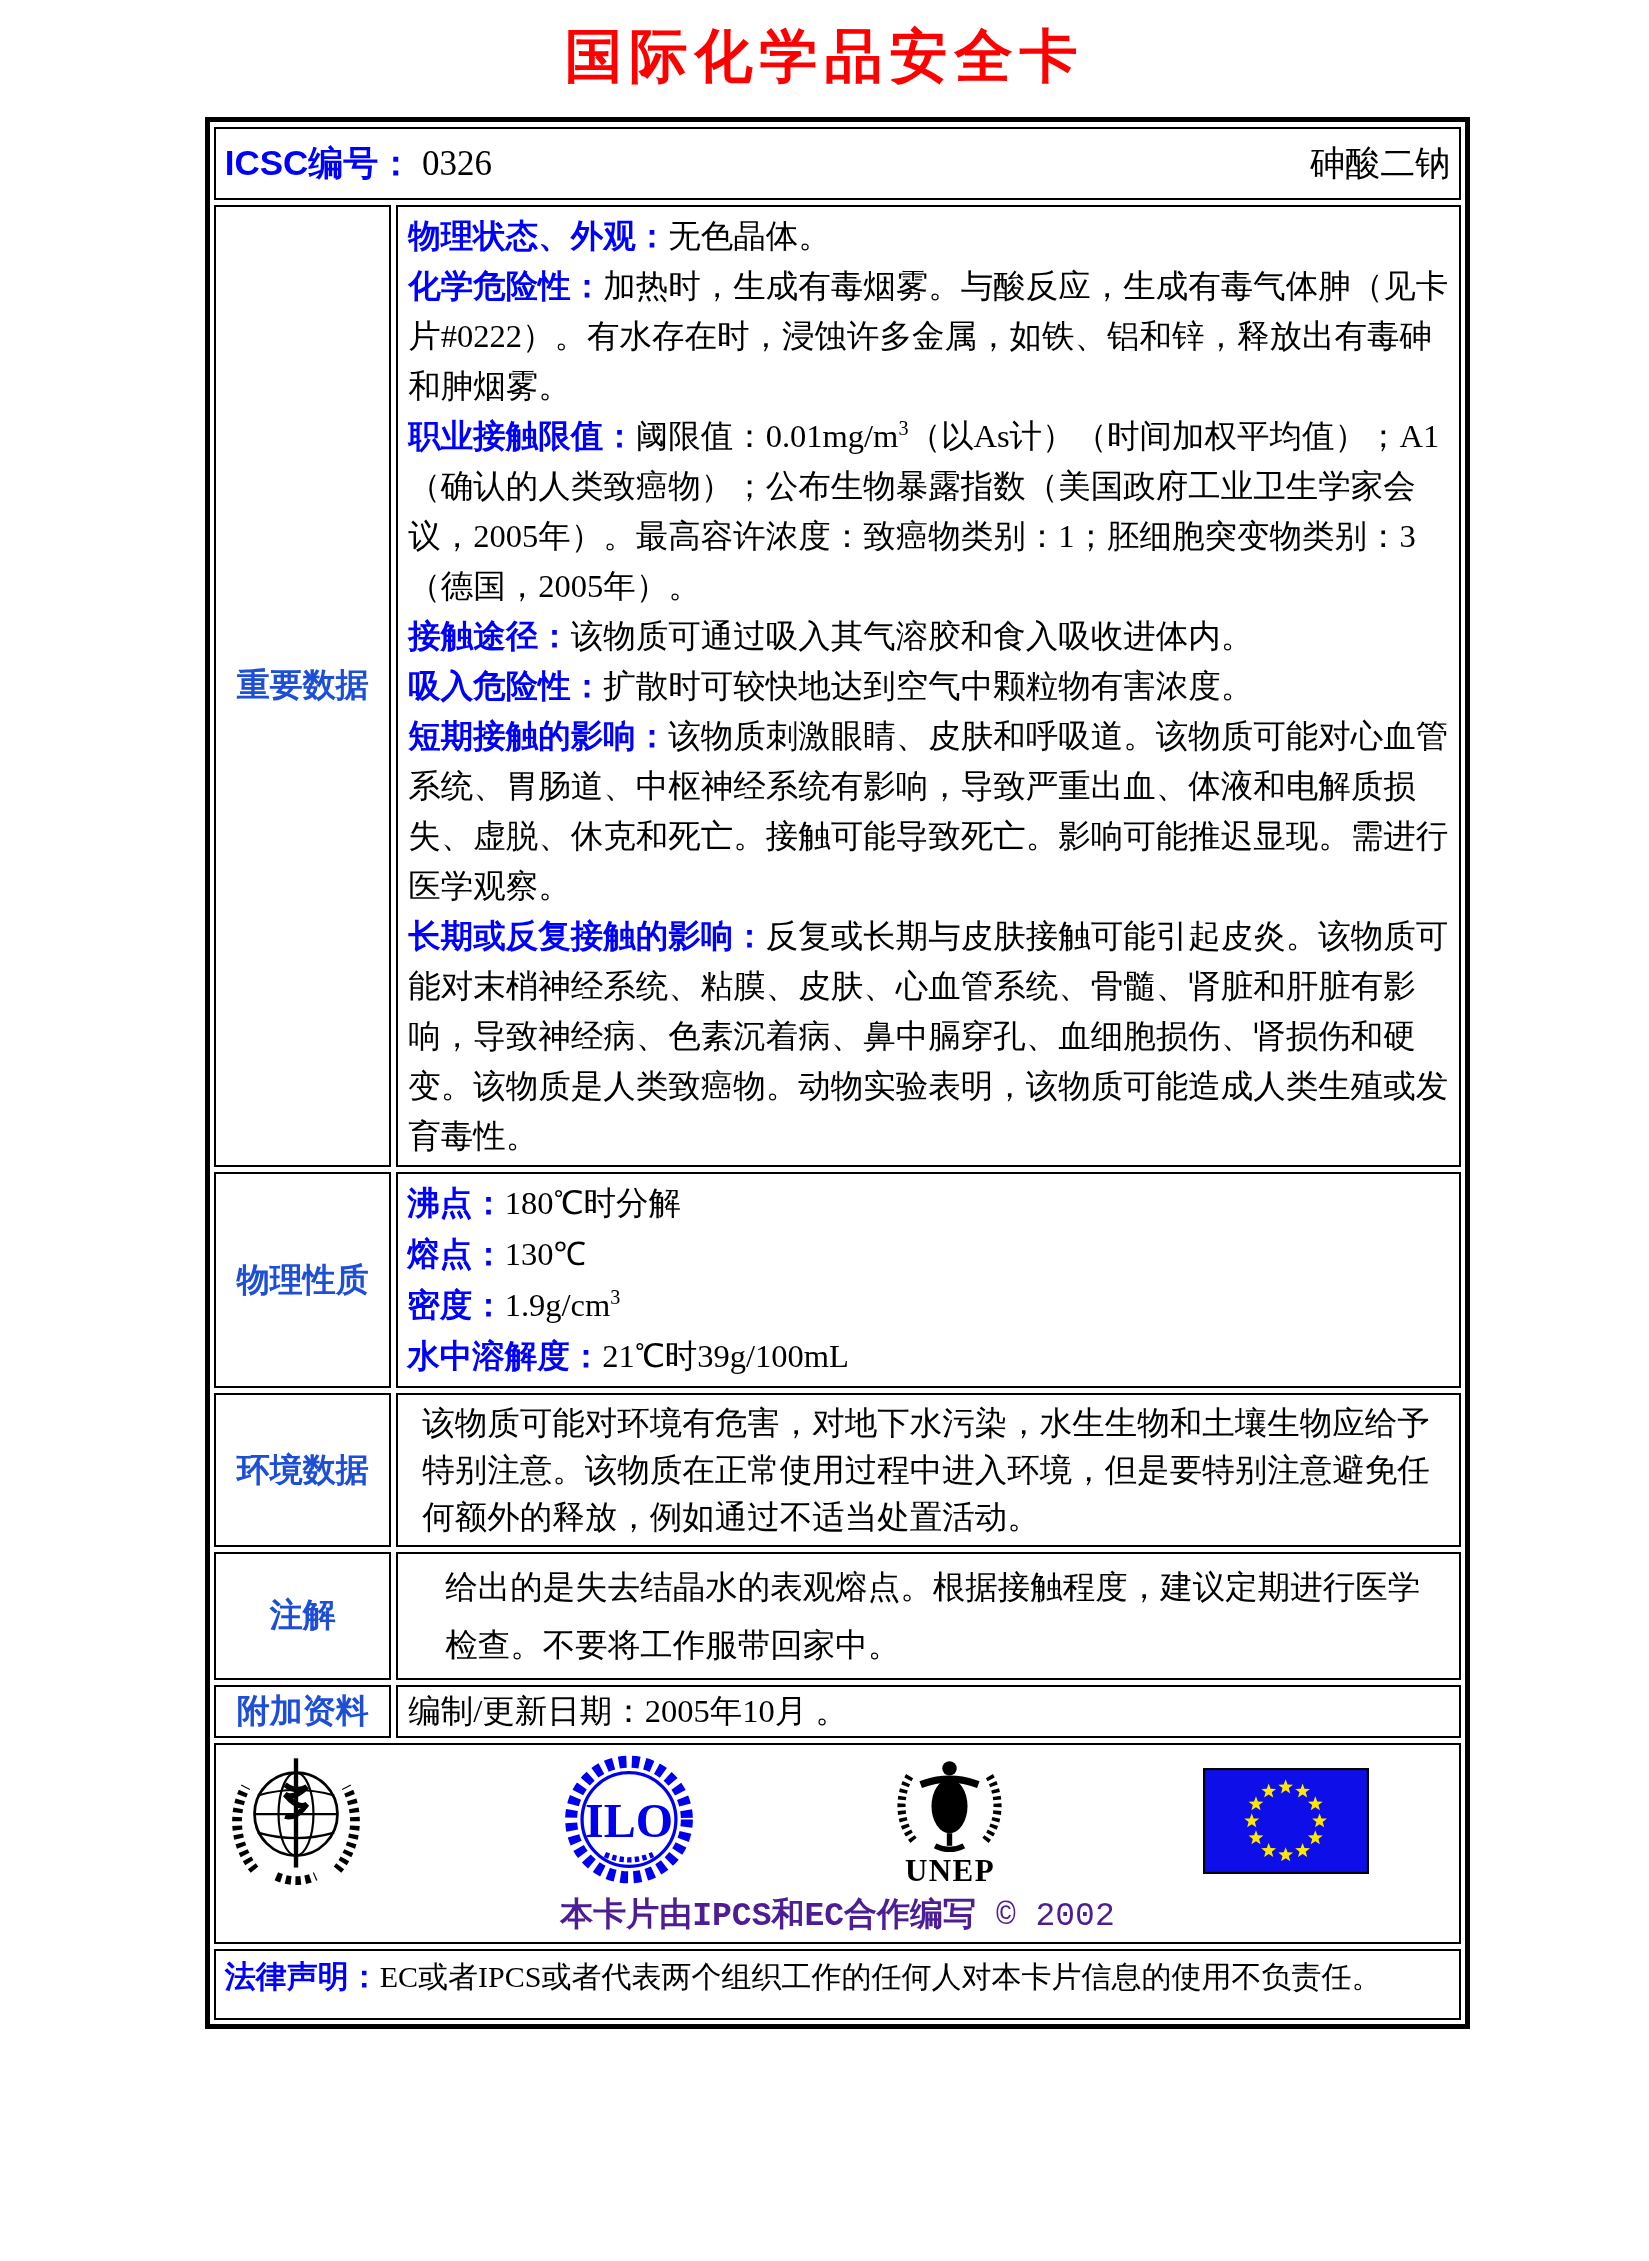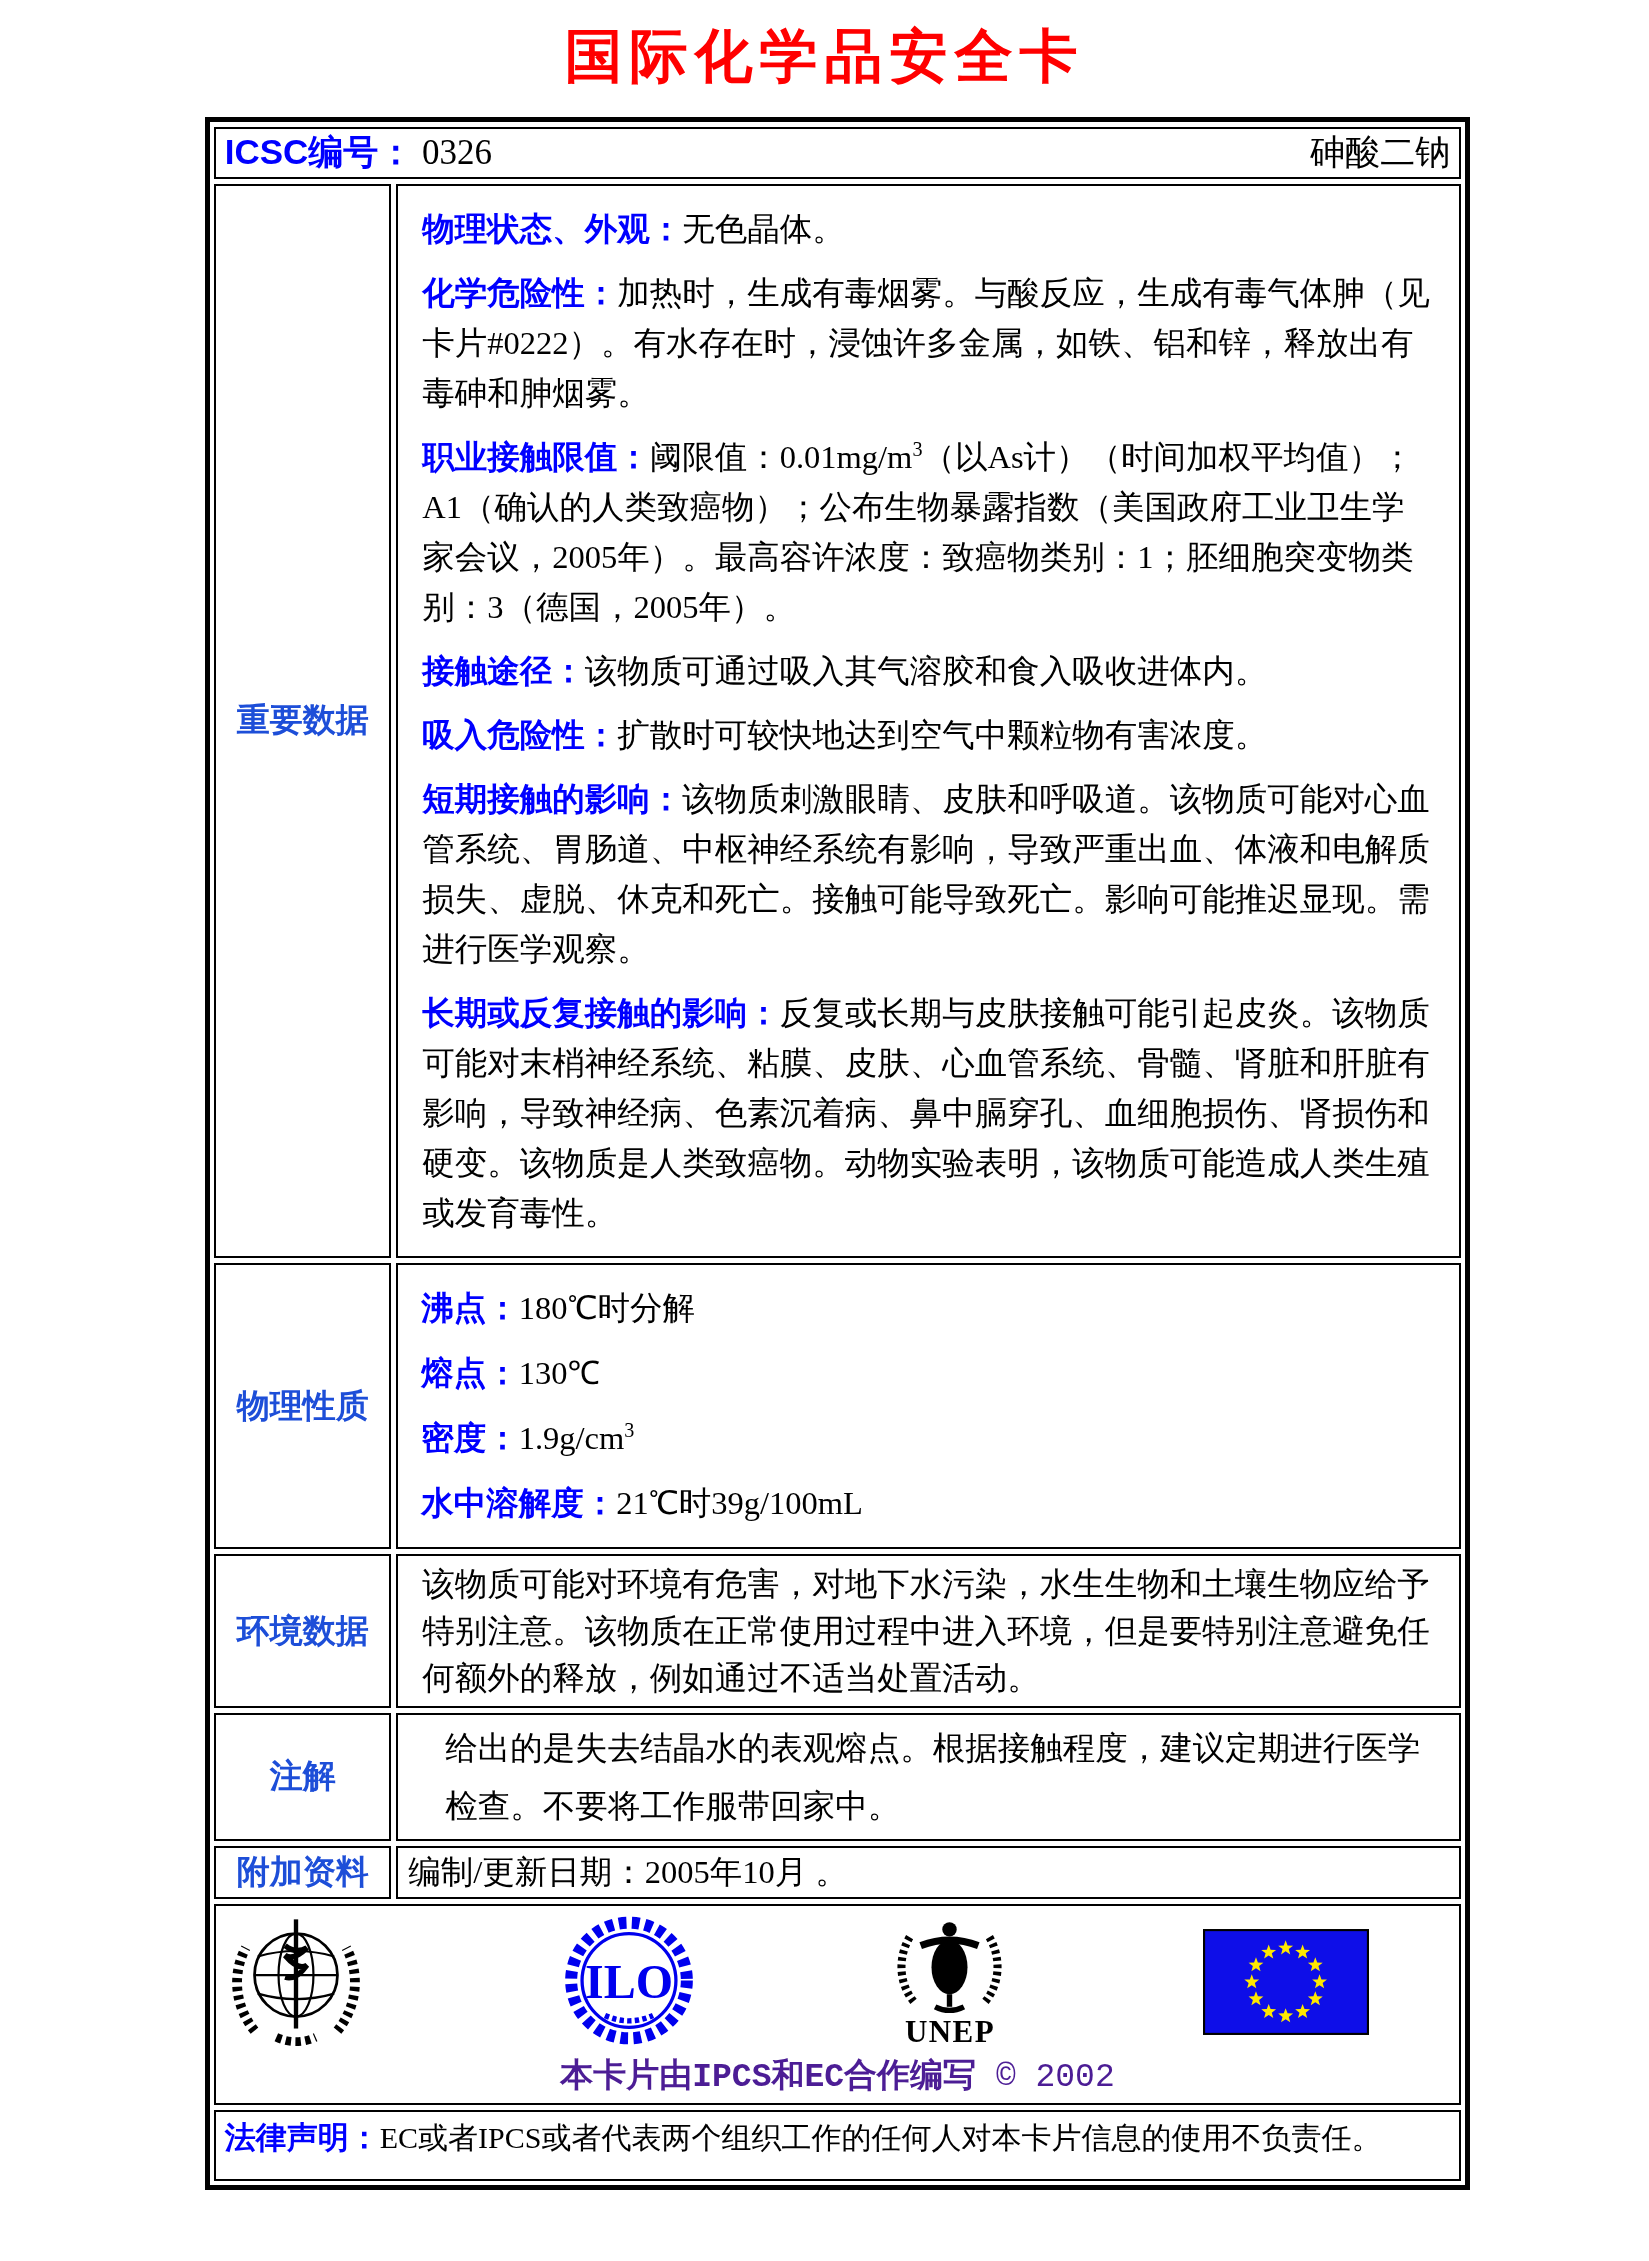--- a/index.html
+++ b/index.html
@@ -19,23 +19,23 @@
   .blue{color:#0000ff;font-family:"Liberation Sans",sans-serif;font-weight:bold;}
   .label-cell{
     width:177px;flex:0 0 auto;display:flex;align-items:center;justify-content:center;
     color:#1d4ed8;font-family:"Liberation Sans",sans-serif;font-weight:bold;
     font-size:33px;text-align:center;
   }
   .content-cell{flex:1 1 auto;padding:4.2px 10px;font-size:32.5px;line-height:50px;}
   .full-cell{flex:1 1 auto;}
   .header-cell{
     display:flex;justify-content:space-between;align-items:center;
-    height:52px;padding:0 8.5px;font-size:35px;
+    height:73px;padding:0 8.5px;font-size:35px;
   }
-  .para{margin:14px;}
+  .para{margin:0;}
   .s3{font-size:62%;line-height:0;vertical-align:super;}
   .lh72{line-height:51px;padding-left:9px;}
   .lh66{line-height:47px;min-height:134px;padding-left:24px;}
   .lh66b{line-height:58px;min-height:88px;padding-left:47px;}
   .one-line{line-height:41px;}
   .footer-cell{padding:8.5px 11.3px 5.7px 11.3px;}
   .logo-strip{display:flex;align-items:flex-start;justify-content:space-between;padding-right:78px;}
   .ipcs-block{width:212px;font-family:"Liberation Sans",sans-serif;padding-top:5.7px;}
   .ipcs-title{font-size:31px;font-weight:bold;margin:0 0 8.5px 0;}
   .ipcs-line{font-size:23px;line-height:30px;}

